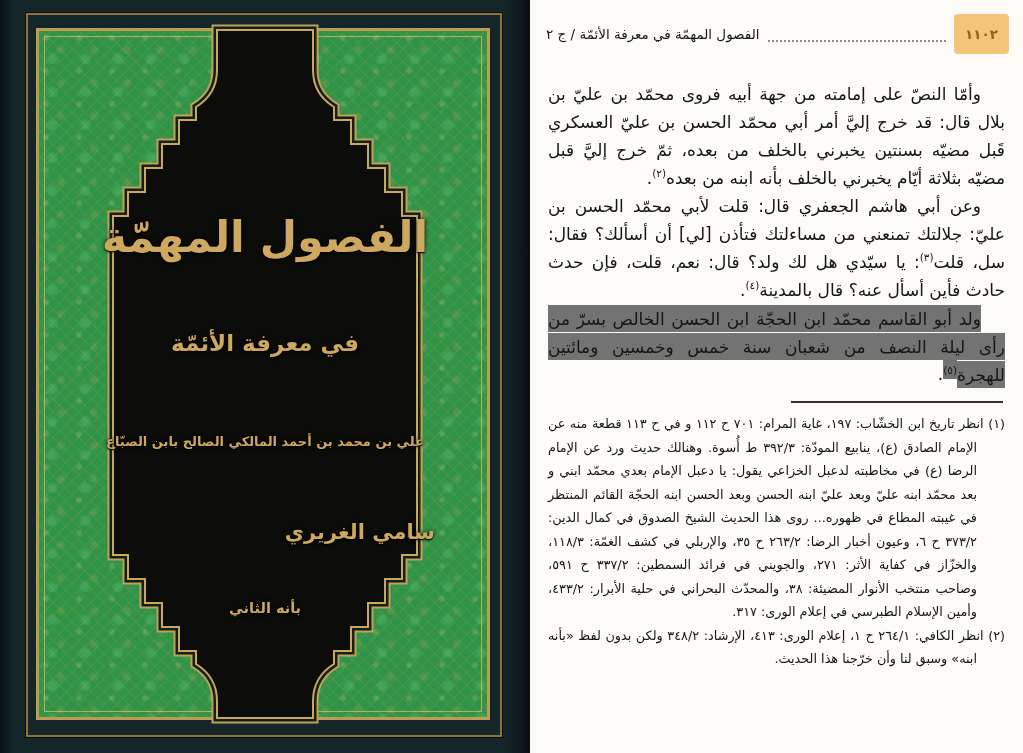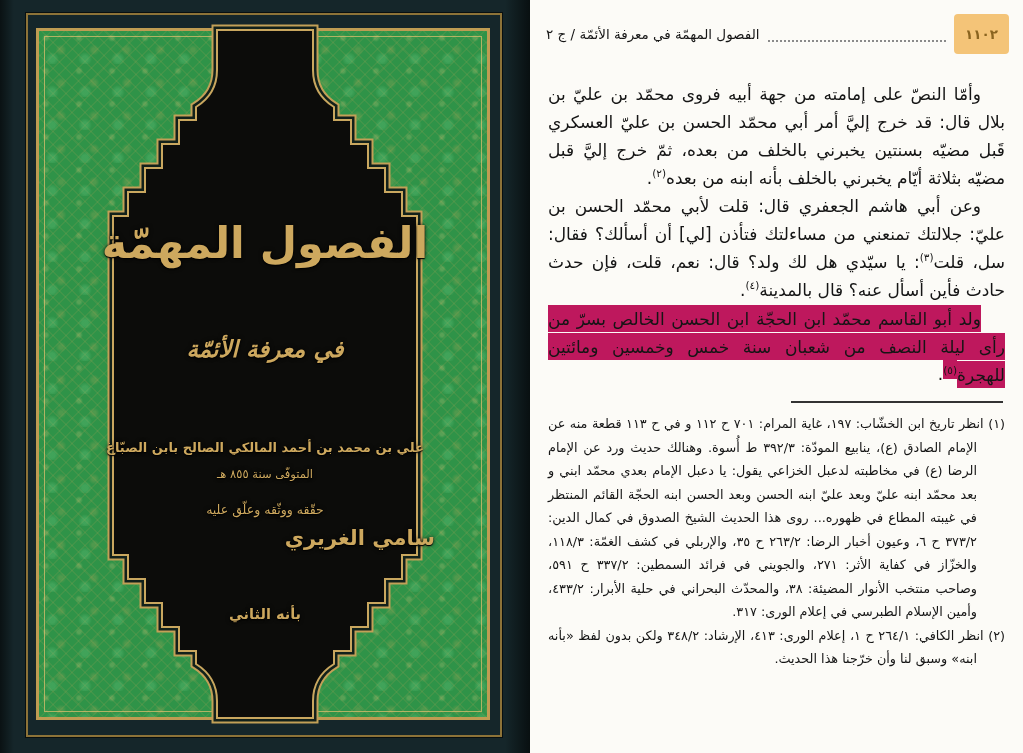--- a/index.html
+++ b/index.html
@@ -16,26 +16,26 @@
          background-color:#2f9348;
          background-image:
            radial-gradient(circle at 7px 7px, rgba(235,210,135,.22) 1.5px, rgba(235,210,135,0) 4px),
            radial-gradient(circle at 22px 19px, rgba(205,175,95,.20) 2px, rgba(205,175,95,0) 5.5px),
            radial-gradient(circle at 13px 28px, rgba(110,205,135,.28) 3px, rgba(110,205,135,0) 7px),
            repeating-linear-gradient(45deg, rgba(195,165,85,.12) 0 1.5px, rgba(0,0,0,0) 1.5px 9px),
            repeating-linear-gradient(-45deg, rgba(195,165,85,.12) 0 1.5px, rgba(0,0,0,0) 1.5px 9px);
          background-size:33px 33px,33px 33px,33px 33px,auto,auto;}
   .cover-field-inner{position:absolute;inset:5px;border:1px solid rgba(220,190,110,.75);}
   .medallion-svg{position:absolute;left:0;top:0;}
-  .cover-text{position:absolute;left:0;top:6px;width:530px;height:616px;text-align:center;
+  .cover-text{position:absolute;left:0;top:0;width:530px;height:616px;text-align:center;
          color:#cda85e;direction:rtl;}
   .cover-text > div{position:absolute;left:95px;right:95px;
          text-shadow:0 1px 1px #000, 0 0 4px rgba(0,0,0,.9);}
   .cv-title-main{top:212px;font-size:43px;font-weight:bold;letter-spacing:-1px;}
-  .cv-title-sub{top:330px;font-size:23px;font-weight:bold;font-style:italic;}
+  .cv-title-sub{top:330px;font-size:23px;font-weight:bold;}
   .cv-byline{top:390px;font-size:12px;}
   .cv-honorific{top:412px;font-size:12px;}
   .cv-author{top:434px;font-size:13px;font-weight:bold;}
   .cv-death{top:461px;font-size:11.5px;}
   .cv-editor-label{top:496px;font-size:12.5px;}
   .cv-editor-name{top:520px;font-size:21px;font-weight:bold;text-align:right;}
   .cv-volume{top:600px;font-size:14.5px;font-weight:bold;}
 
   
   .page{position:absolute;left:530px;top:0;width:493px;height:753px;background:#fcfbf7;
@@ -43,21 +43,21 @@
   .page-header{display:flex;align-items:center;margin:14px 14px 0 16px;}
   .ph-badge{background:#f4c478;color:#8a6420;font-weight:bold;font-size:13.5px;
         padding:12px 11px;border-radius:4px;white-space:nowrap;}
   .ph-leader{flex:1 1 auto;border-bottom:2px dotted #8a8a8a;height:13px;margin:0 8px;}
   .ph-title{font-weight:normal;font-size:13.5px;white-space:nowrap;text-align:right;}
 
   .body-text{margin:26px 18px 0 18px;font-size:17px;line-height:28px;
         text-align:justify;text-justify:inter-word;}
   .body-text p{margin:0;text-indent:24px;}
   .body-text sup{font-size:10.5px;line-height:0;}
-  .hl{background:#be185d;padding:3.5px 0;box-decoration-break:clone;-webkit-box-decoration-break:clone;}
+  .hl{background:#737373;padding:3.5px 0;box-decoration-break:clone;-webkit-box-decoration-break:clone;}
 
   .fn-sep{width:212px;height:2px;background:#333;margin:13px 20px 9px auto;}
   .footnotes{margin:0 18px 0 18px;font-size:12.8px;line-height:23.5px;
         text-align:justify;text-justify:inter-word;}
   .footnotes .fn{margin:0;padding-right:28px;text-indent:-28px;}
   .fn-marker{font-weight:normal;}
 </style>
 </head>
 <body>
 
@@ -72,22 +72,20 @@
       <g>
         <path d="M217,30 V70 Q217,94 196,107 V120 H179 V144 H162 V168 H145 V192 H128 V216 H113 V555 H128 V579 H145 V603 H162 V627 H179 V651 H196 V664 Q217,677 217,701 V718 H313 V701 Q313,677 334,664 V651 H351 V627 H368 V603 H385 V579 H402 V555 H417 V216 H402 V192 H385 V168 H368 V144 H351 V120 H334 V107 Q313,94 313,70 V30 Z" fill="none" stroke="#c2a057" stroke-width="11"></path>
         <path d="M217,30 V70 Q217,94 196,107 V120 H179 V144 H162 V168 H145 V192 H128 V216 H113 V555 H128 V579 H145 V603 H162 V627 H179 V651 H196 V664 Q217,677 217,701 V718 H313 V701 Q313,677 334,664 V651 H351 V627 H368 V603 H385 V579 H402 V555 H417 V216 H402 V192 H385 V168 H368 V144 H351 V120 H334 V107 Q313,94 313,70 V30 Z" fill="none" stroke="#12211b" stroke-width="7"></path>
         <path d="M217,30 V70 Q217,94 196,107 V120 H179 V144 H162 V168 H145 V192 H128 V216 H113 V555 H128 V579 H145 V603 H162 V627 H179 V651 H196 V664 Q217,677 217,701 V718 H313 V701 Q313,677 334,664 V651 H351 V627 H368 V603 H385 V579 H402 V555 H417 V216 H402 V192 H385 V168 H368 V144 H351 V120 H334 V107 Q313,94 313,70 V30 Z" fill="#0c0c0a" stroke="#c9a75f" stroke-width="2"></path>
       </g>
     </svg>
     <div class="cover-text">
       <div class="cv-title-main">الفصول المهمّة</div>
       <div class="cv-title-sub">في معرفة الأئمّة</div>
       <div class="cv-author">علي بن محمد بن أحمد المالكي الصالح بابن الصبّاغ</div>
-      <div class="cv-death">المتوفّى سنة ٨٥٥ هـ</div>
-      <div class="cv-editor-label">حقّقه ووثّقه وعلّق عليه</div>
       <div class="cv-editor-name">سامي الغريري</div>
       <div class="cv-volume">بأنه الثاني</div>
     </div>
   </div>
 
   <div class="page">
     <div class="page-header">
       <span class="ph-badge">١١٠٢</span>
       <span class="ph-leader"></span>
       <span class="ph-title">الفصول المهمّة في معرفة الأئمّة / ج ٢</span>

